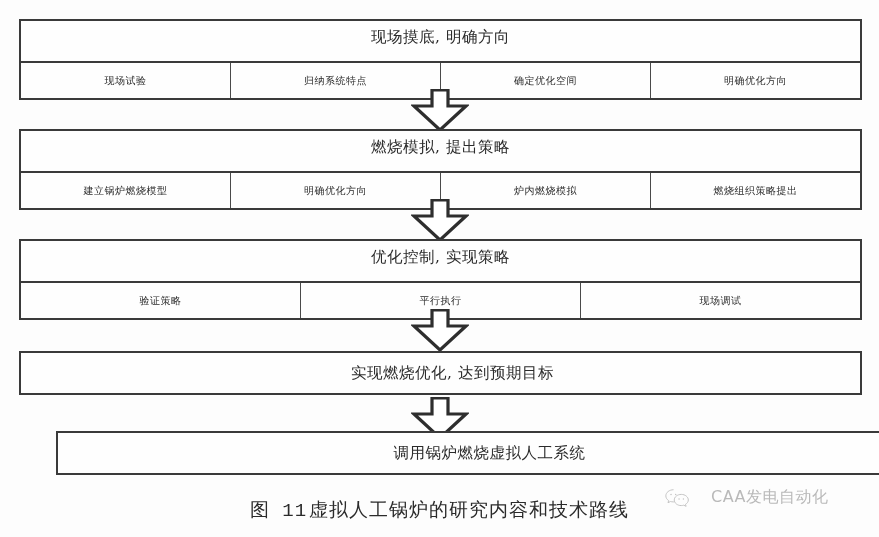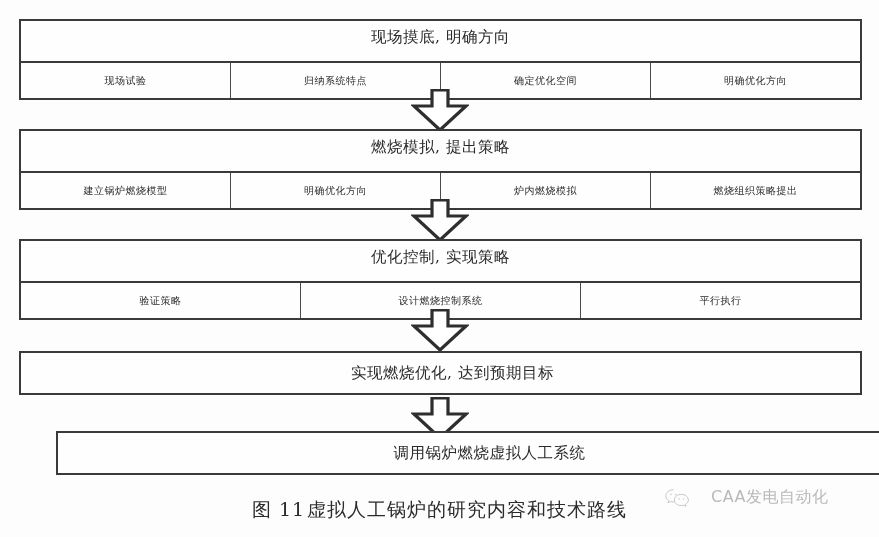--- a/index.html
+++ b/index.html
@@ -100,21 +100,21 @@
     position: absolute;
     left: 0;
     top: 497px;
     width: 879px;
     text-align: center;
     font-size: 19px;
     color: #2b2b2b;
     letter-spacing: 1px;
     white-space: nowrap;
   }
-  #caption .cap-num { margin-right: 2px; }
+  #caption .cap-num { margin-right: 2px; font-family: Liberation Mono, monospace; }
 
   
   #watermark {
     position: absolute;
     left: 664px;
     top: 487px;
     display: flex;
     align-items: center;
     gap: 21px;
     color: #b9b9b9;
@@ -160,22 +160,22 @@
   <div class="arrow" id="arrow-2">
     <svg viewBox="0 0 58 42" preserveAspectRatio="none" aria-hidden="true">
       <polygon points="21,1 37,1 37,17 55,17 29,41 3,17 21,17"></polygon>
     </svg>
   </div>
 
   <div class="block" id="block-3">
     <div class="block-header">优化控制, 实现策略</div>
     <div class="block-row">
       <div class="block-cell">验证策略</div>
-      <div class="block-cell">设计燃烧控制系统</div>
       <div class="block-cell">平行执行</div>
+      <div class="block-cell">现场调试</div>
     </div>
   </div>
 
   <div class="arrow" id="arrow-3">
     <svg viewBox="0 0 58 42" preserveAspectRatio="none" aria-hidden="true">
       <polygon points="21,1 37,1 37,17 55,17 29,41 3,17 21,17"></polygon>
     </svg>
   </div>
 
   <div class="block single" id="block-4">

